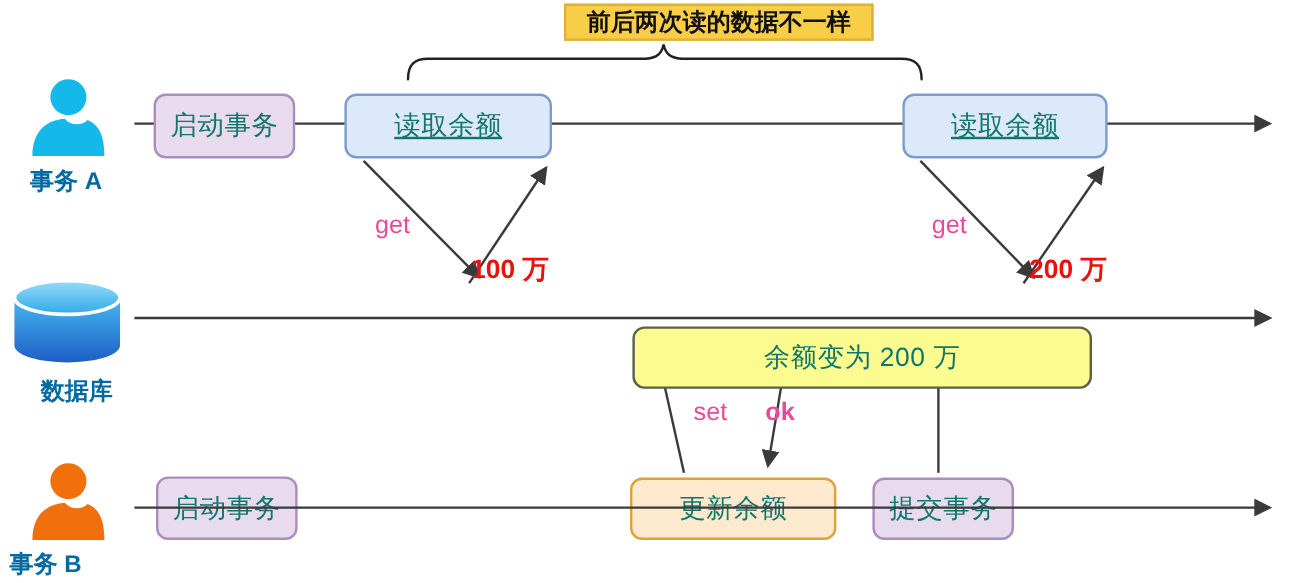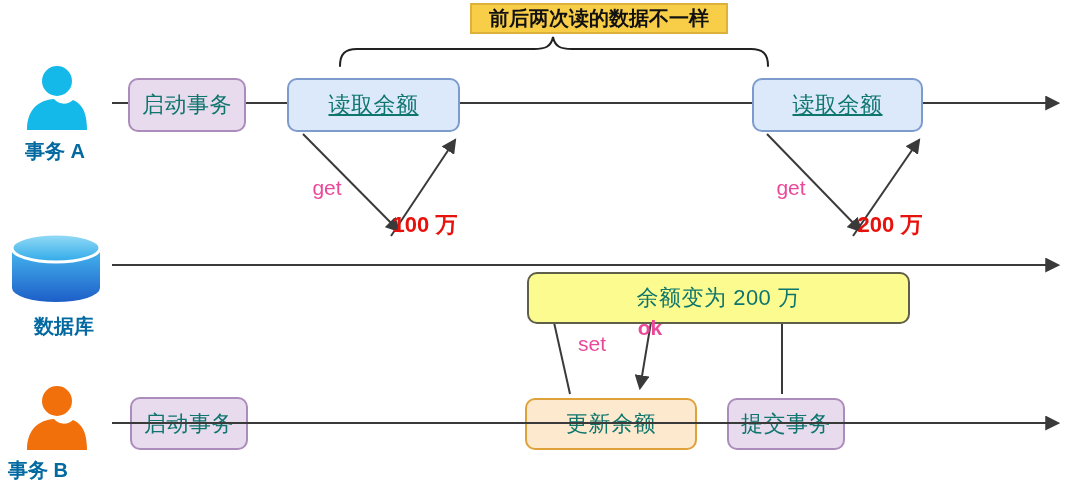--- a/index.html
+++ b/index.html
@@ -105,21 +105,21 @@
 
   <div class="node lavender" style="left:130px; top:397px; width:118px; height:53px;">启动事务</div>
   <div class="node peach" style="left:525px; top:398px; width:172px; height:52px;">更新余额</div>
   <div class="node lavender" style="left:727px; top:398px; width:118px; height:52px;">提交事务</div>
 
   <div class="edge-label" style="left:327px; top:188px;">get</div>
   <div class="edge-label red" style="left:425px; top:184px;">100 万</div>
   <div class="edge-label" style="left:791px; top:188px;">get</div>
   <div class="edge-label red" style="left:890px; top:184px;">200 万</div>
   <div class="edge-label" style="left:592px; top:344px;">set</div>
-  <div class="edge-label bold" style="left:650px; top:328px;">ok</div>
+  <div class="edge-label bold" style="left:650px; top:344px;">ok</div>
 
   <div class="actor-label" style="left:55px; top:151px;">事务 A</div>
   <div class="actor-label" style="left:54px; top:326px;margin-left:10px;">数据库</div>
   <div class="actor-label" style="left:38px; top:470px;">事务 B</div>
 
   <svg class="layer" id="lines-over">
     <defs>
       <marker id="ah2" viewBox="0 0 10 10" refX="8.5" refY="5" markerWidth="7.5" markerHeight="7.5" orient="auto-start-reverse">
         <path d="M0 0 L10 5 L0 10 Z" fill="#3a3a3a"></path>
       </marker>

